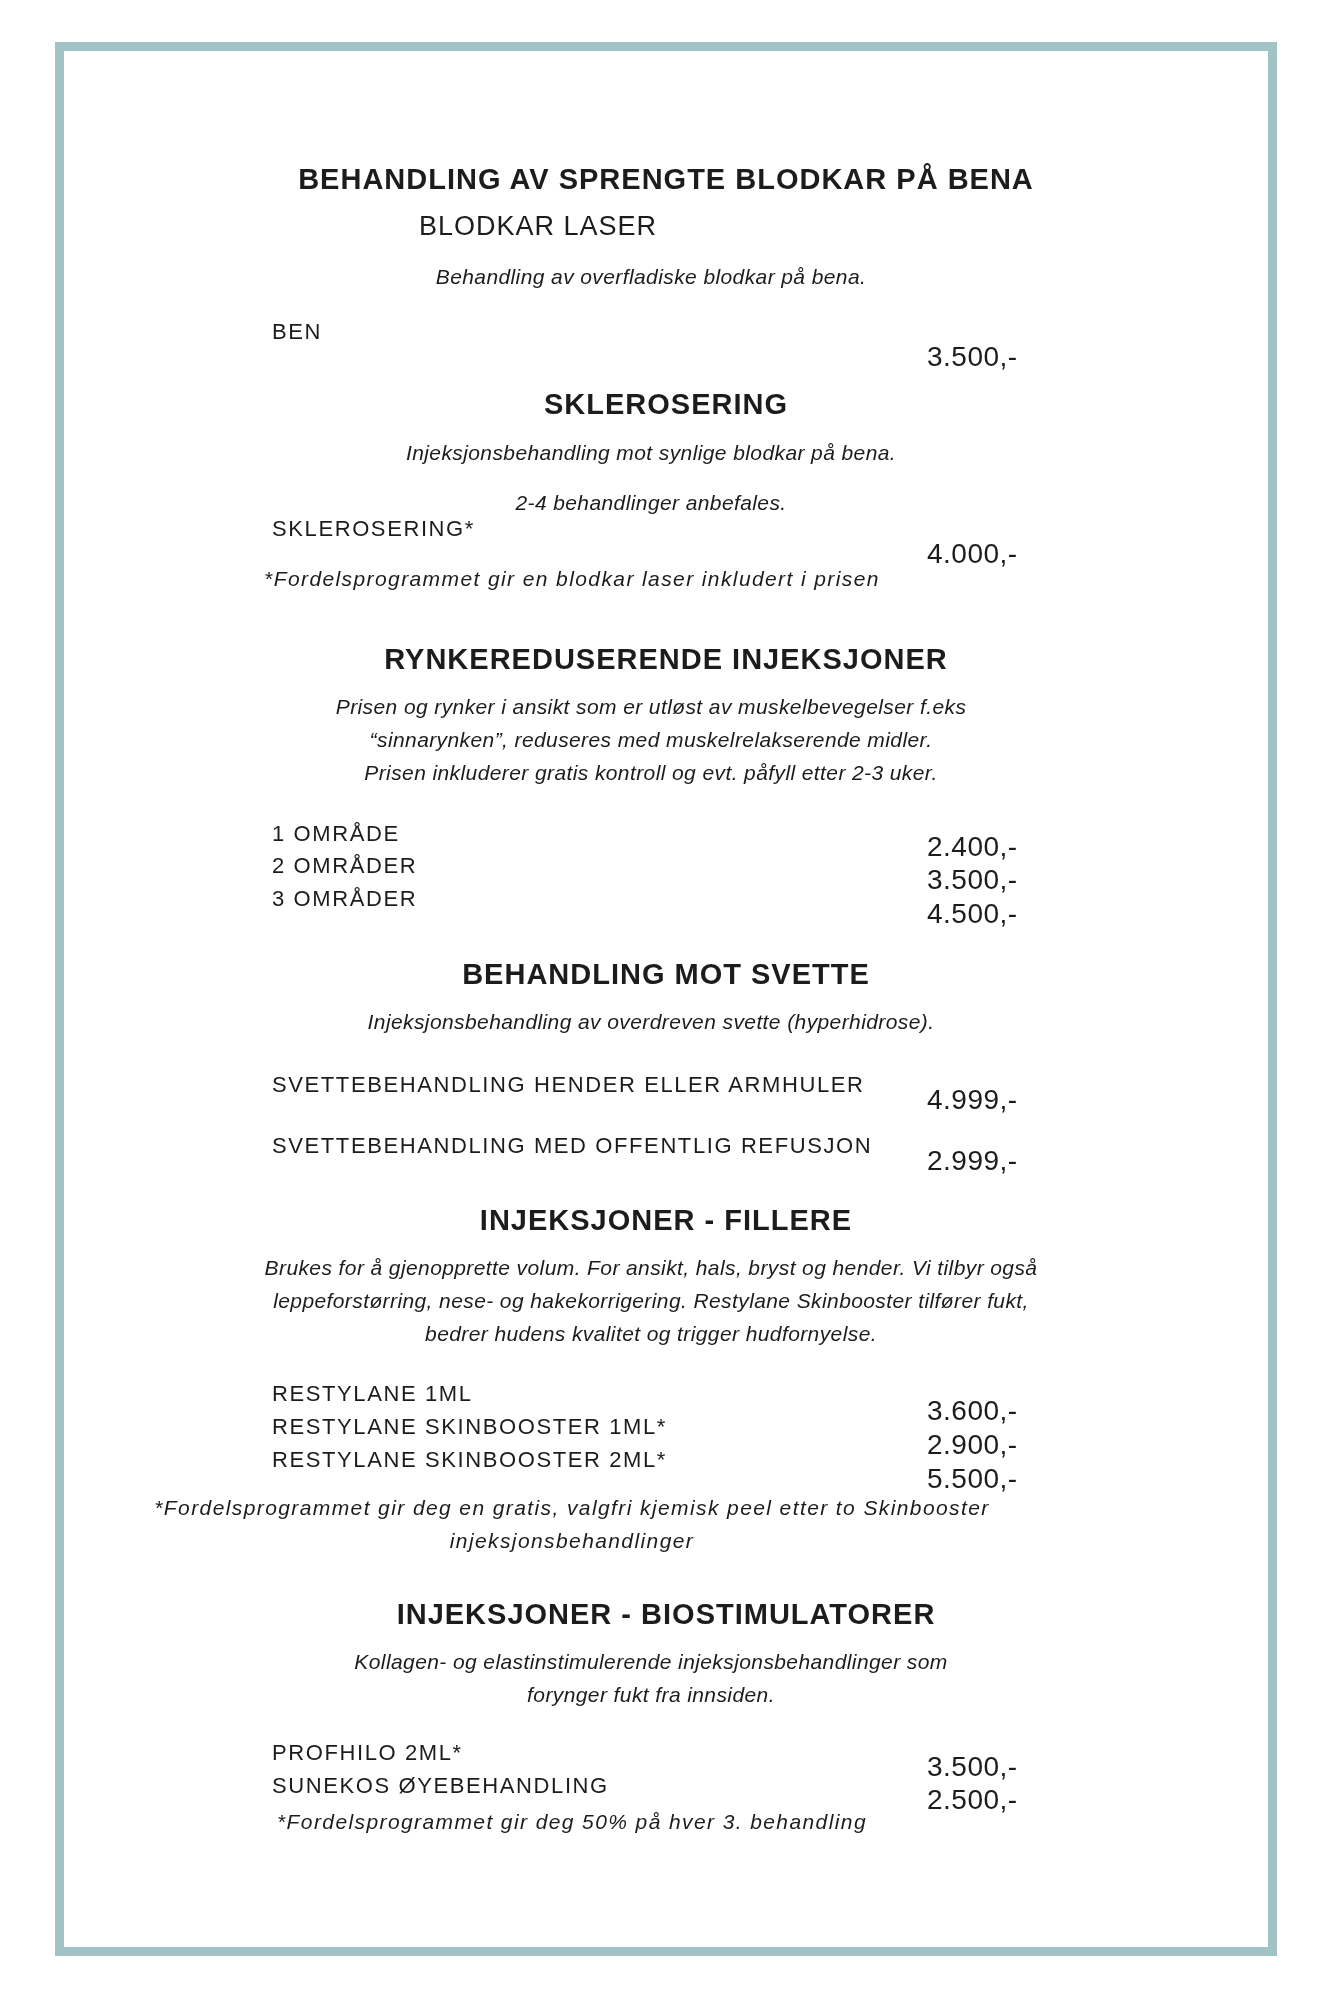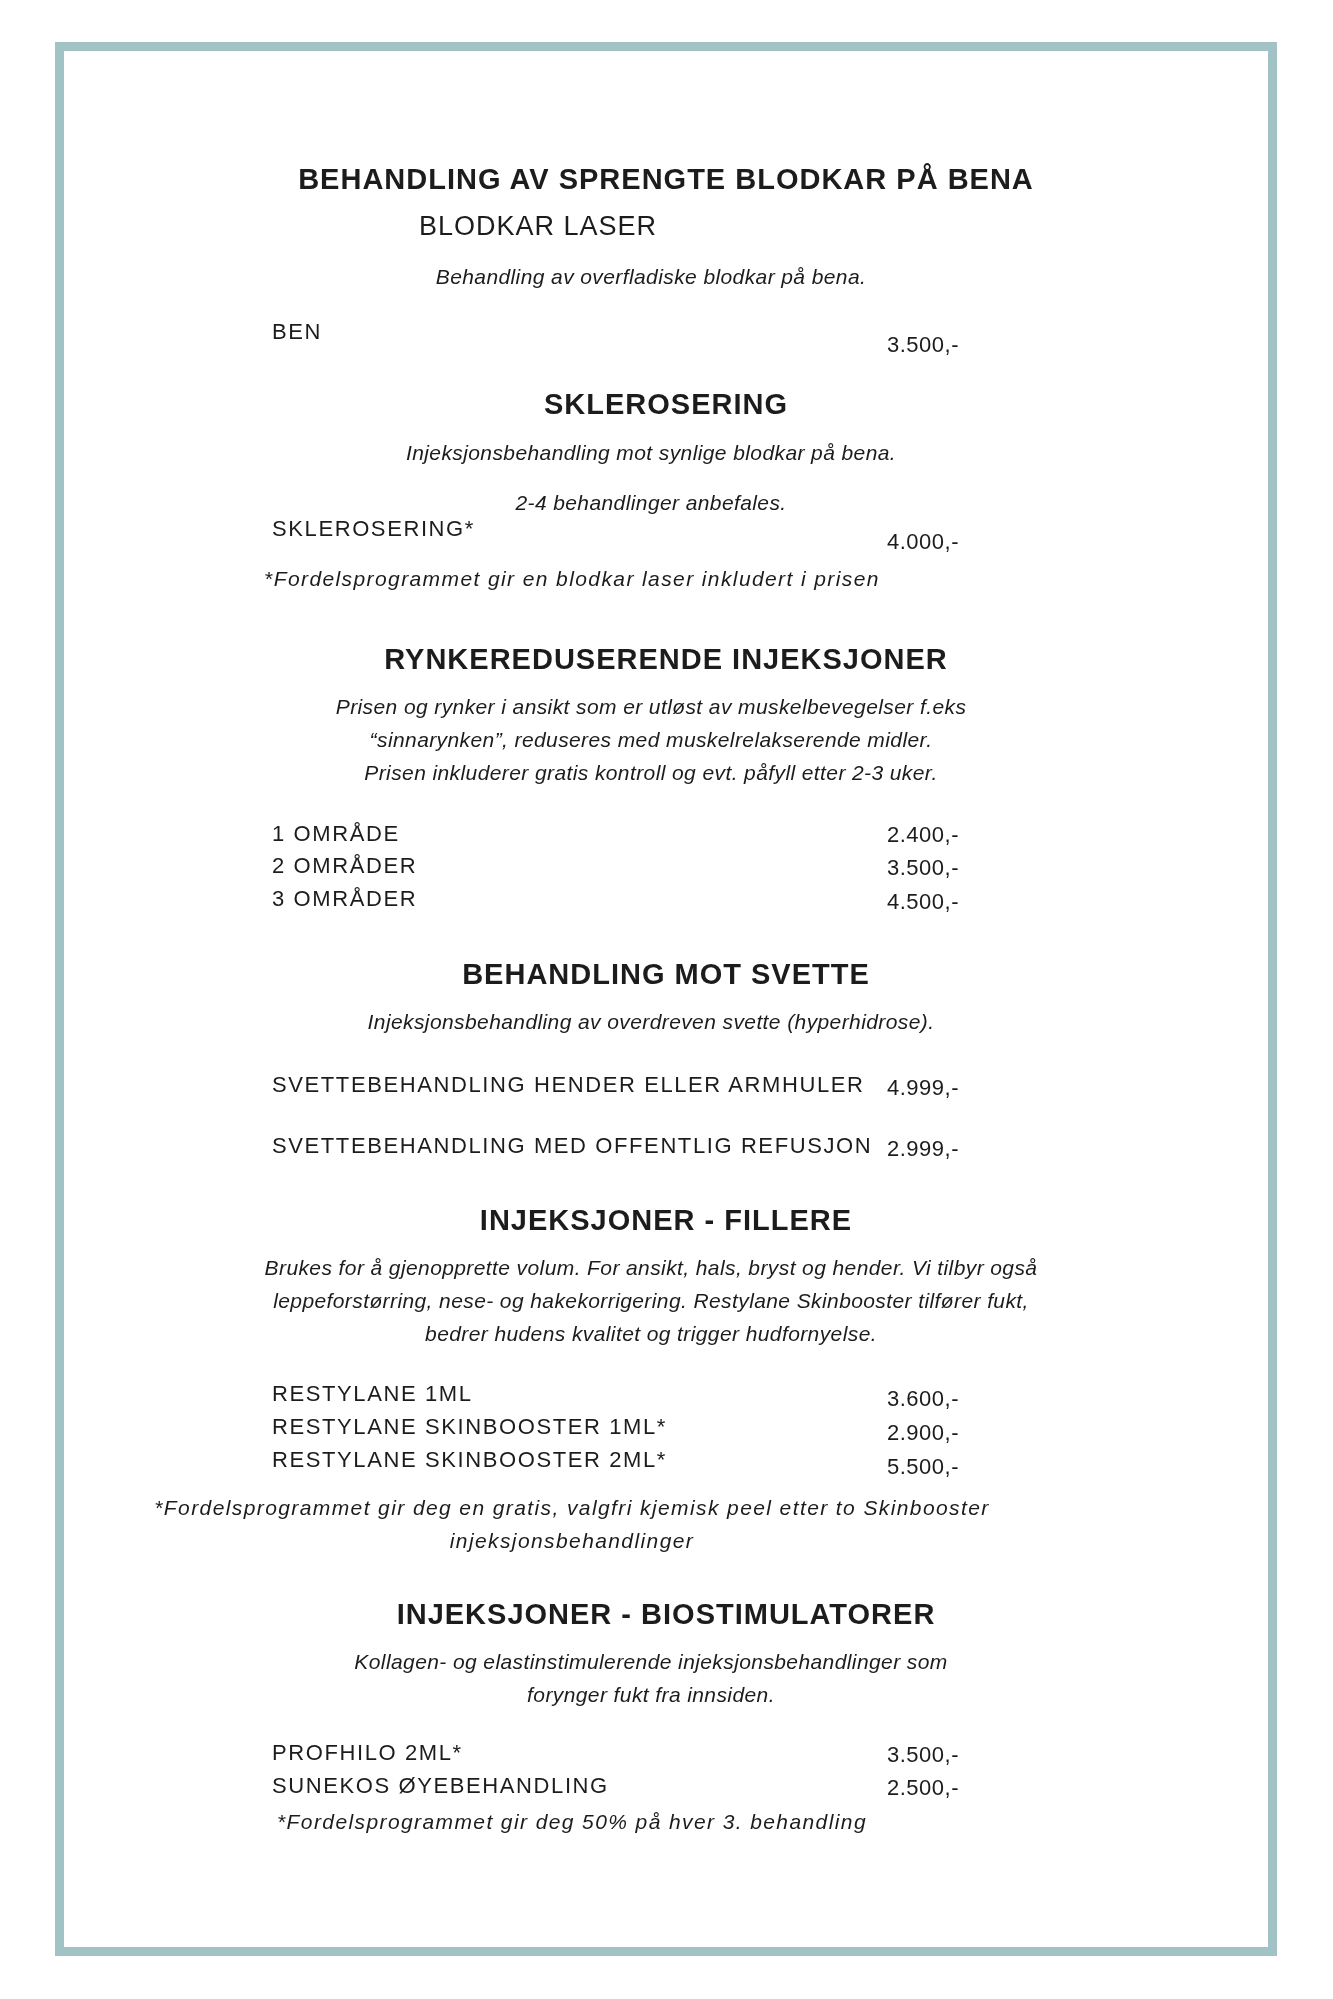--- a/index.html
+++ b/index.html
@@ -67,23 +67,24 @@
     letter-spacing: 1.4px;
   }
   
   .lab {
     left: 272px;
     font-size: 22px;
     letter-spacing: 1.6px;
   }
   
   .pr {
-    left: 887px;
-    font-size: 22px;
+    left: 927px;
+    font-size: 28px;
     letter-spacing: 0.5px;
+    margin-top: 8px;
   }
 </style>
 </head>
 <body>
 
 <div class="frame"></div>
 
 <main>
 
   <section>

